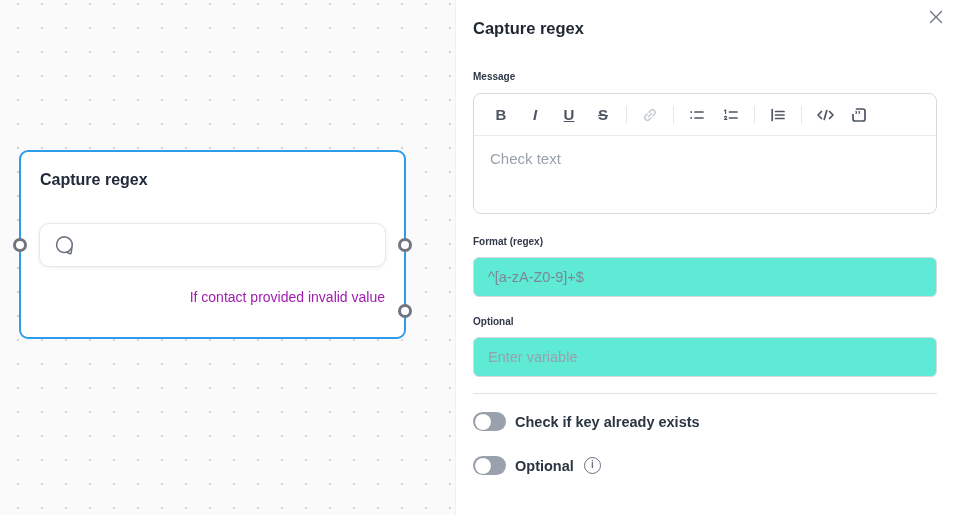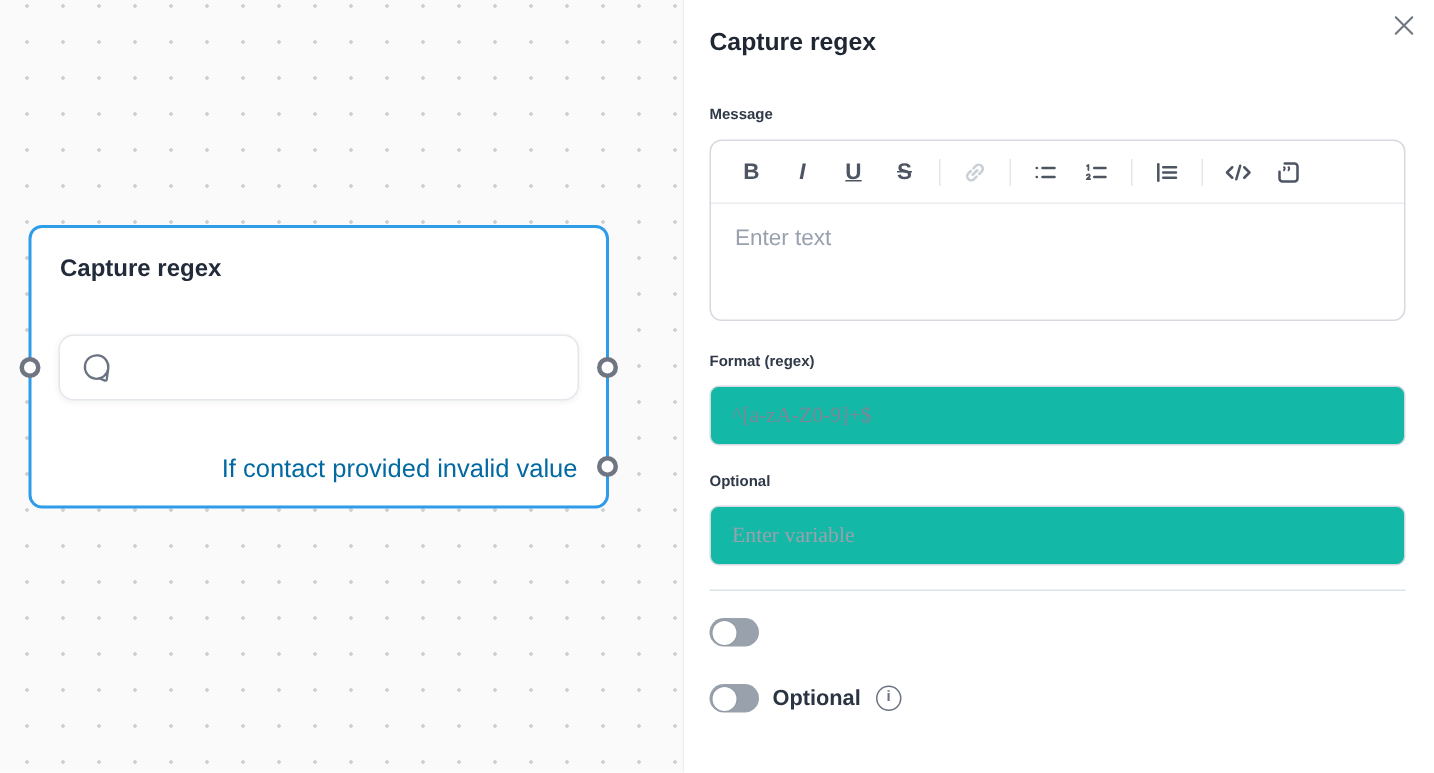--- a/index.html
+++ b/index.html
@@ -19,22 +19,22 @@
   }
   .node-title{ position:absolute; left:19px; top:19px;
     font-size:16px; font-weight:700; color:#222b3a; }
   .node-input{
     position:absolute; left:18px; right:18px; top:71px; height:44px;
     background:#fff; border:1px solid #e4e7ec; border-radius:10px;
     box-shadow:0 1px 4px rgba(16,24,40,.07);
     display:flex; align-items:center; padding-left:14px;
   }
   .node-footer{
-    position:absolute; right:19px; bottom:14px;
-    font-size:17px; color:#0369a1;
+    position:absolute; right:19px; bottom:32px;
+    font-size:14px; color:#a21caf;
   }
   .port{
     position:absolute; width:14px; height:14px; border-radius:50%;
     background:#fff; border:3.5px solid #6f7682;
   }
   .port-in   { left:-8px;  top:86px; }
   .port-out  { right:-8px; top:86px; }
   .port-fail { right:-8px; top:152px; }
 
   
@@ -72,23 +72,23 @@
   .tb-btn.underl  { text-decoration:underline; font-weight:600; }
   .tb-btn.strike  { text-decoration:line-through; font-weight:600; }
   .tb-btn.disabled{ color:#c9cfd6; cursor:default; }
   .tb-sep{ width:1px; height:18px; background:#e4e7ea; margin:0 6px; }
   .tb-svg{ stroke:#4d5562; fill:none; stroke-width:1.7; stroke-linecap:round; stroke-linejoin:round; }
   .tb-svg.dis{ stroke:#c9cfd6; }
   .editor-body{ padding:14px 16px; font-size:15px; color:#98a1ad; }
 
   .text-input{
     margin-top:10px; width:100%; height:40px;
-    border:1px solid #d6dae0; border-radius:6px; background:#14b8a6;
+    border:1px solid #d6dae0; border-radius:6px; background:#5eead4;
     padding:0 14px; font-size:14.5px; color:#3e4757;
-    font-family:Liberation Serif, serif; outline:none;
+    font-family:Liberation Sans, sans-serif; outline:none;
   }
   .text-input::placeholder{ color:#7d8797; opacity:1; }
   .input-variable::placeholder{ color:#98a1ad; }
 
   .divider{ margin-top:16px; border:none; border-top:1px solid #dde4e8; }
 
   .toggle-row{ display:flex; align-items:center; }
   .row-1{ margin-top:18px; }
   .row-2{ margin-top:25px; }
   .toggle{
@@ -197,38 +197,39 @@
 
       <button class="tb-btn">
         <svg class="tb-svg" width="18" height="18" viewBox="0 0 18 18">
           <path d="M6.5 3 H13 a2 2 0 0 1 2 2 V13 a2 2 0 0 1 -2 2 H5 a2 2 0 0 1 -2 -2 V8.5"></path>
           <path d="M6 5.5 q1 0.4 0 2" stroke-width="1.3"></path>
           <path d="M9 5.5 q1 0.4 0 2" stroke-width="1.3"></path>
         </svg>
       </button>
     </div>
 
-    <div class="editor-body">Enter text</div>
+    <div class="editor-body">Check text</div>
   </div>
 
   
   <div class="field-label lbl-format">Format (regex)</div>
   <input class="text-input" type="text" placeholder="^[a-zA-Z0-9]+$" style="">
 
   
   <div class="field-label lbl-variable">Optional</div>
   <input class="text-input input-variable" type="text" placeholder="Enter variable" style="">
 
   <hr class="divider">
 
   
   <div class="toggle-row row-1">
     <button class="toggle">
       <span class="knob"></span>
     </button>
+    <span class="toggle-label">Check if key already exists</span>
   </div>
 
   <div class="toggle-row row-2">
     <button class="toggle">
       <span class="knob"></span>
     </button>
     <span class="toggle-label">Optional</span>
     <span class="info-icon">i</span>
   </div>
 

